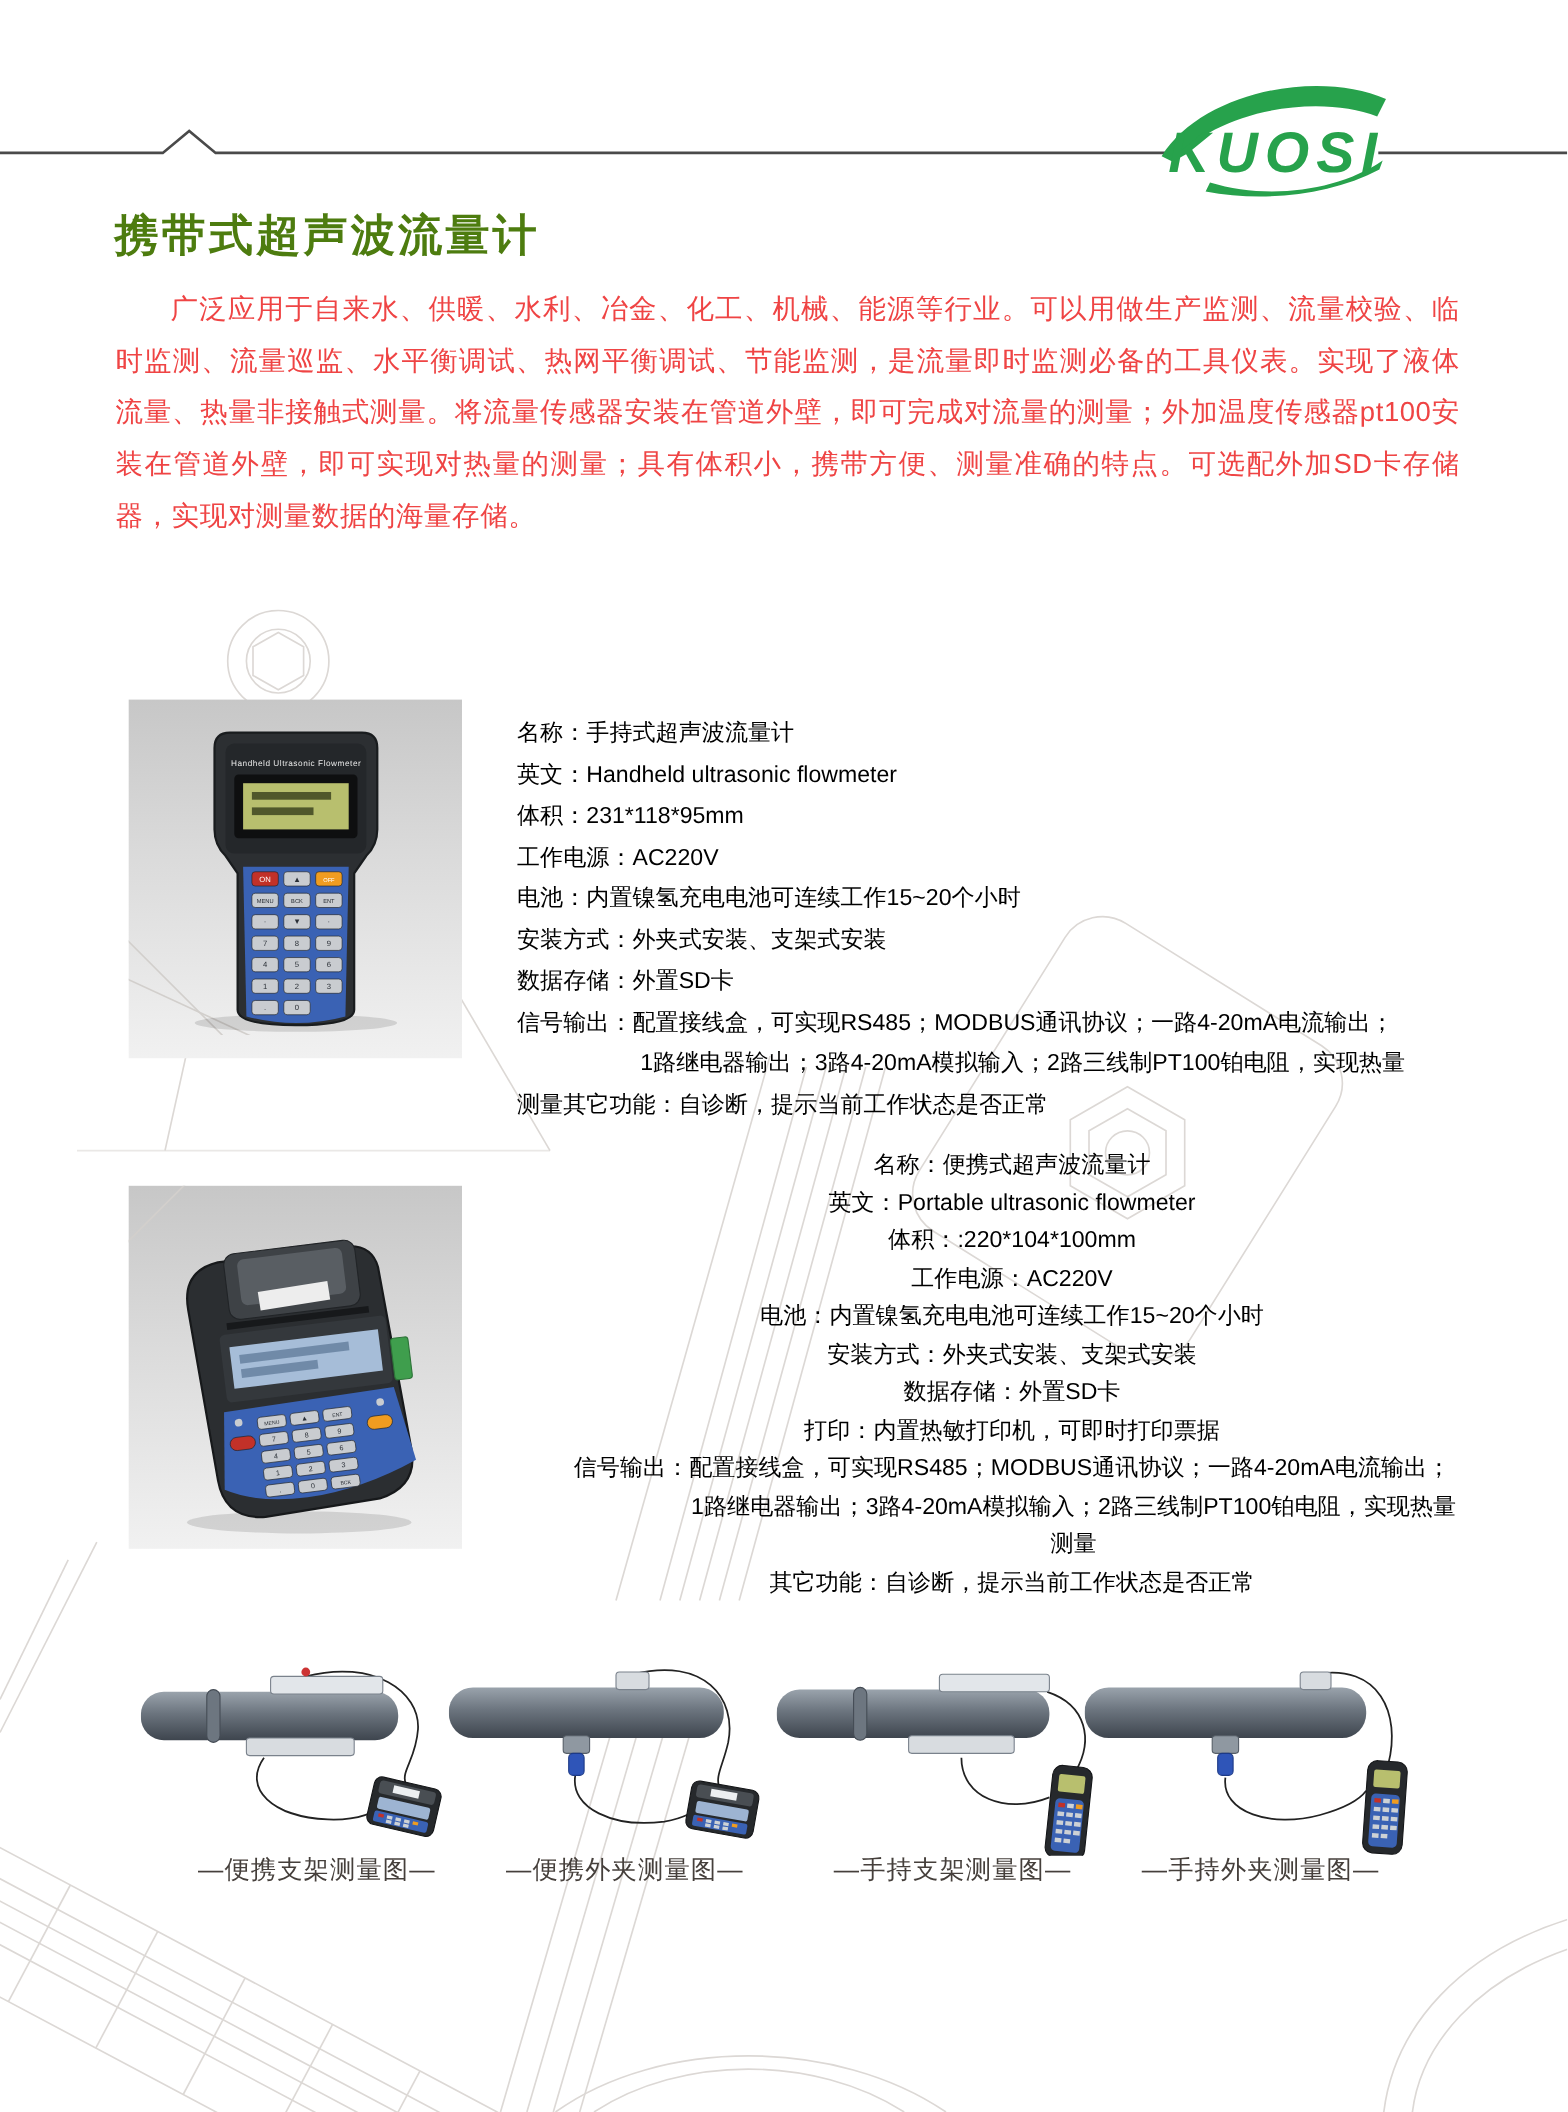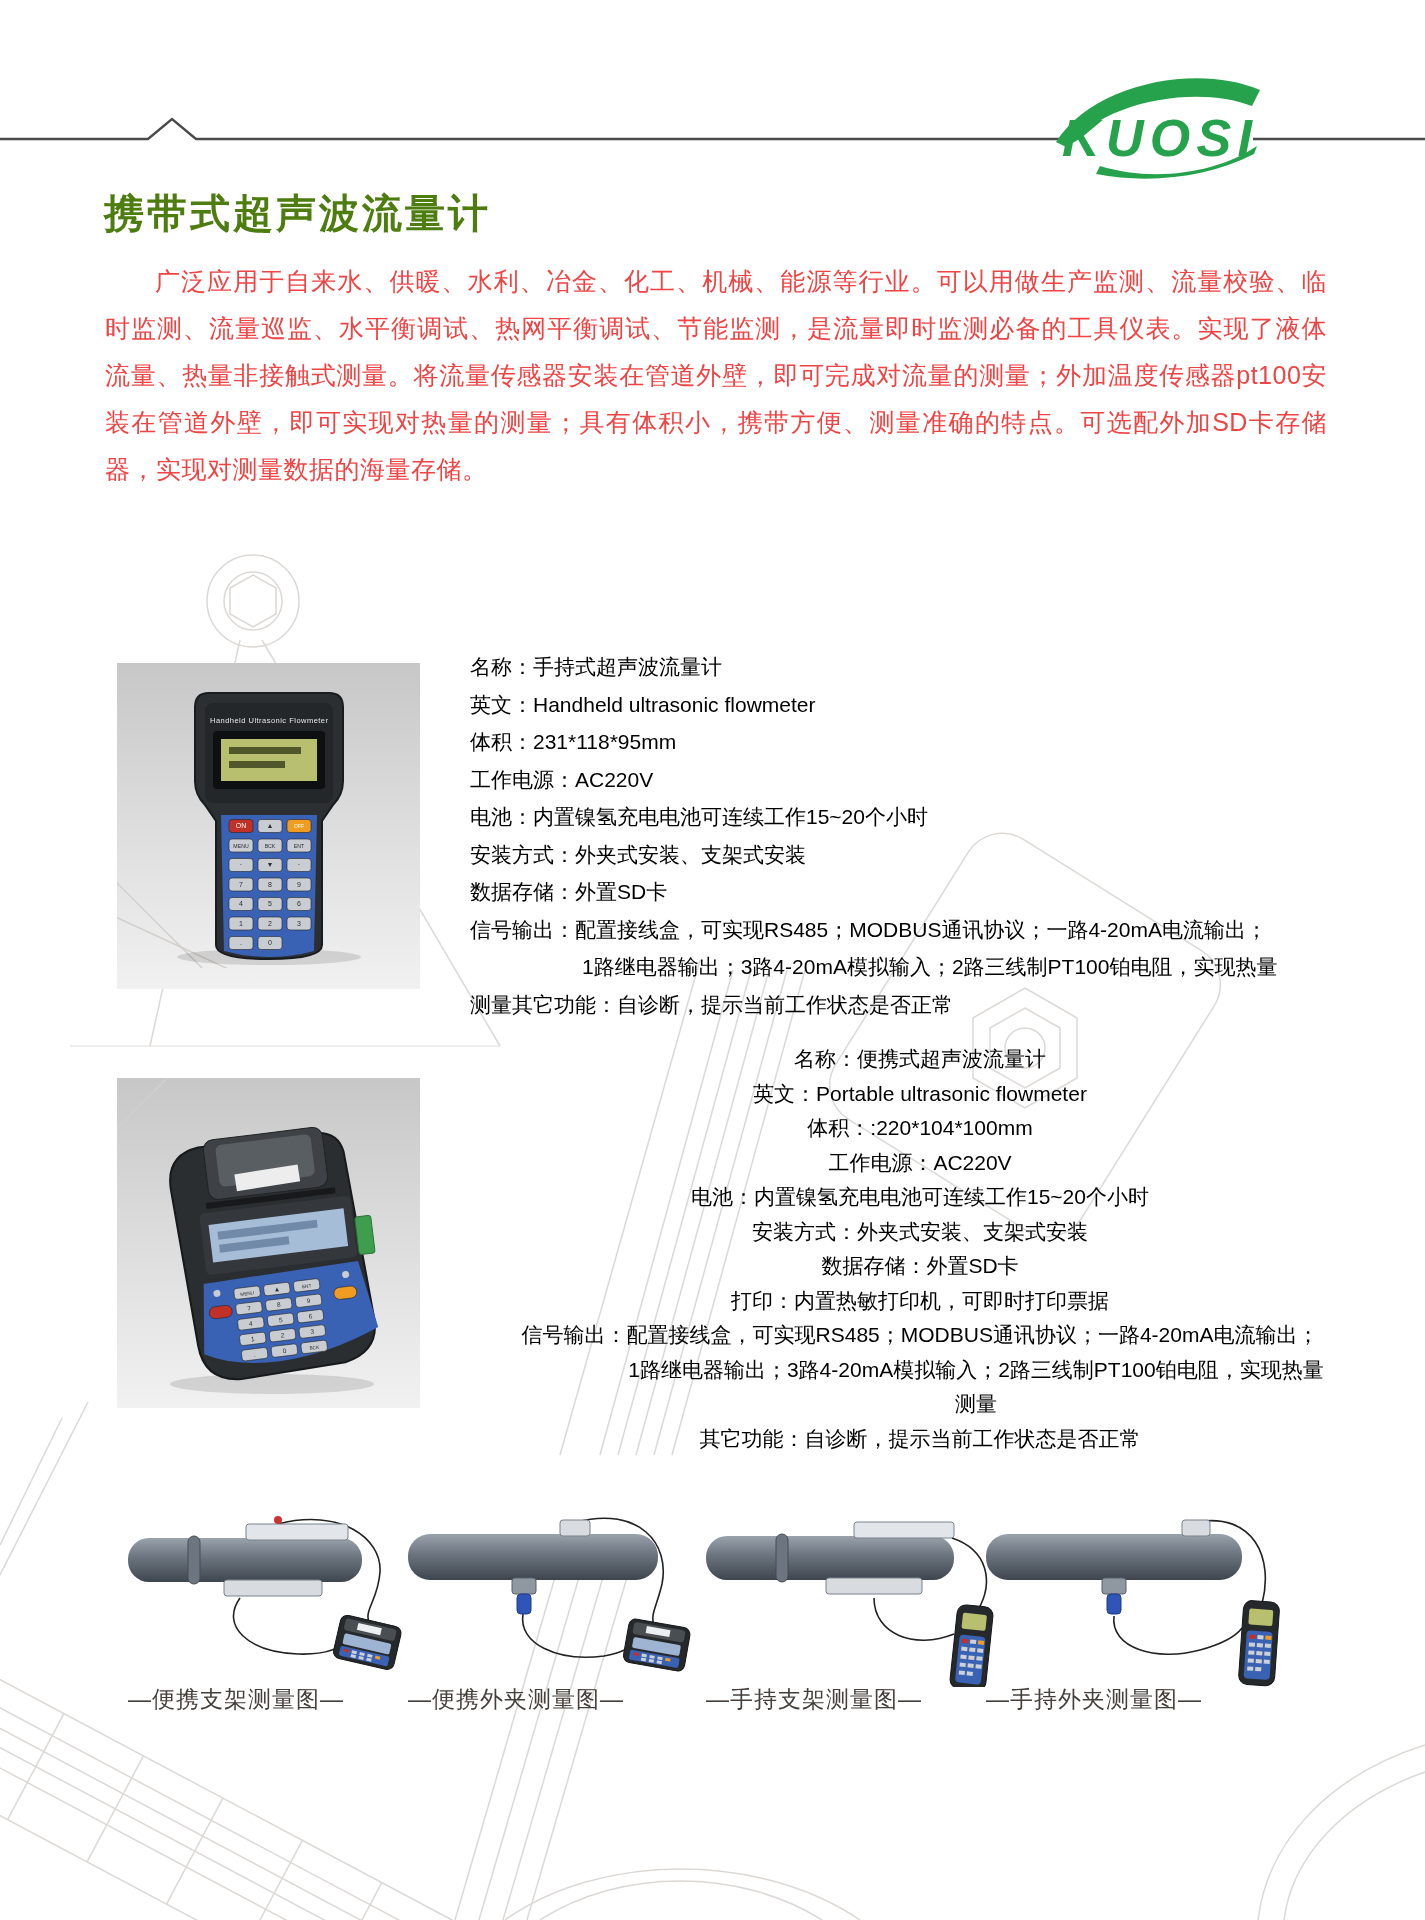--- a/index.html
+++ b/index.html
@@ -18,32 +18,32 @@
   }
   .intro{
     position:absolute;left:105px;top:258px;width:1222px;margin:0;
     font-size:25px;line-height:47px;color:#ef4444;letter-spacing:0.5px;
     text-align:justify;text-indent:2em;
   }
   .photo{
     position:absolute;left:117px;width:303px;
     background:linear-gradient(180deg,#c7c7c7 0%,#d9d9d9 40%,#f1f1f1 100%);
   }
-  .photo1{top:663px;height:326px;}
+  .photo1{top:636px;height:326px;}
   .photo2{top:1078px;height:330px;}
   .specs{position:absolute;left:470px;width:900px;color:#000000;font-size:21px;}
   .specs-1{top:648px;}
   .specs-2{top:1042px;}
   .specs-1 .spec-line{height:37.5px;line-height:37.5px;white-space:nowrap;}
   .specs-2 .spec-line{height:34.5px;line-height:34.5px;white-space:nowrap;text-align:center;}
   .spec-line.indent{padding-left:112px;}
   .figure{position:absolute;top:1512px;width:320px;height:205px;}
   .fig1{left:128px;} .fig2{left:408px;} .fig3{left:706px;} .fig4{left:986px;}
   .figure .caption{
-    position:absolute;left:0;bottom:2px;width:100%;
+    position:absolute;left:0;bottom:2px;width:100%;text-align:center;
     font-size:23px;color:#453f3b;letter-spacing:1px;margin-top:16px;
   }
 </style>
 </head>
 <body>
 
 <div class="page">
 
   <svg class="watermark" width="1425" height="1920" viewBox="0 0 1425 1920">
     <g stroke="#dcd8d5" stroke-width="1.5" fill="none">

